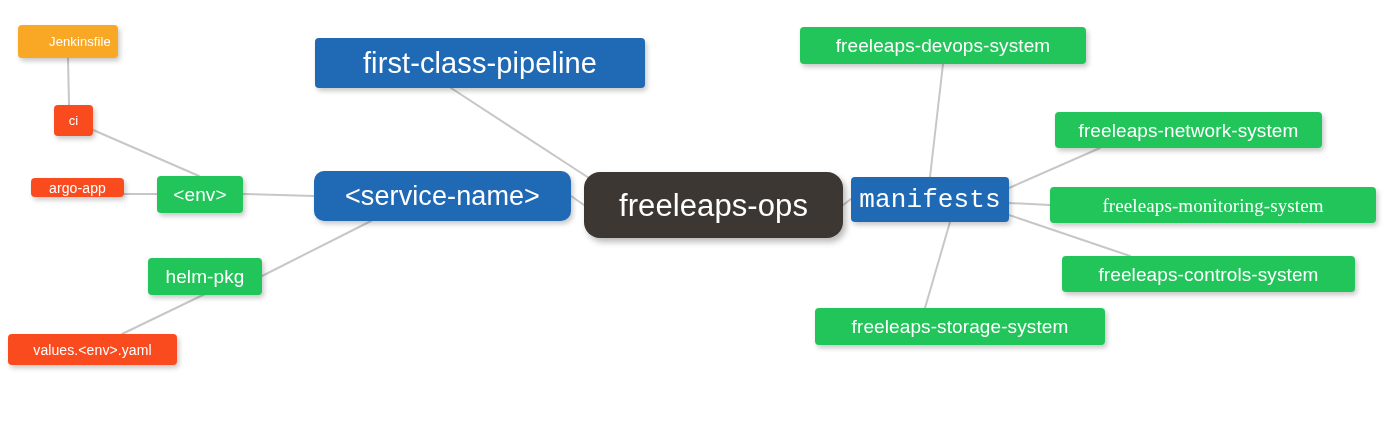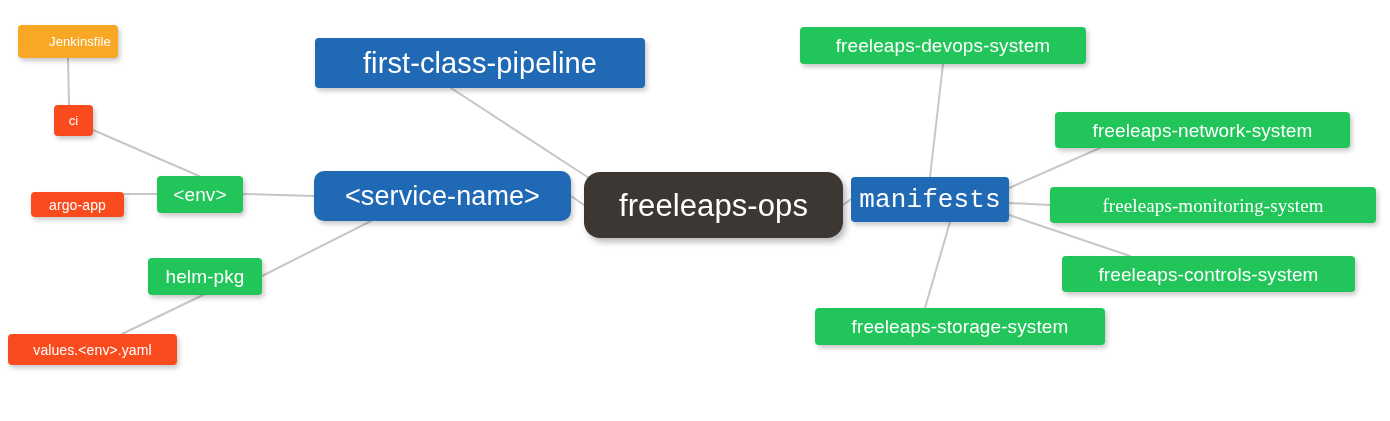--- a/index.html
+++ b/index.html
@@ -60,27 +60,27 @@
       <line x1="205" y1="294" x2="122" y2="334" stroke="#c7c7c7" stroke-width="2" stroke-linecap="round"></line>
       <line x1="930" y1="177" x2="943" y2="64" stroke="#c7c7c7" stroke-width="2" stroke-linecap="round"></line>
       <line x1="1009" y1="188" x2="1100" y2="148" stroke="#c7c7c7" stroke-width="2" stroke-linecap="round"></line>
       <line x1="1009" y1="203" x2="1050" y2="205" stroke="#c7c7c7" stroke-width="2" stroke-linecap="round"></line>
       <line x1="1009" y1="215" x2="1130" y2="256" stroke="#c7c7c7" stroke-width="2" stroke-linecap="round"></line>
       <line x1="950" y1="222" x2="925" y2="308" stroke="#c7c7c7" stroke-width="2" stroke-linecap="round"></line>
     </svg>
   <div id="node-layer">
       <div class="node" style="left: 18px; top: 25px; width: 100px; height: 33px; background: rgb(249, 168, 37); font-size: 13px; padding-left: 24px;">Jenkinsfile</div>
       <div class="node" style="left: 54px; top: 105px; width: 39px; height: 31px; background: rgb(250, 75, 30); font-size: 13px;">ci</div>
-      <div class="node" style="left: 31px; top: 192px; width: 93px; height: 25px; background: rgb(250, 75, 30); font-size: 14px;">argo-app</div>
+      <div class="node" style="left: 31px; top: 178px; width: 93px; height: 19px; background: rgb(250, 75, 30); font-size: 14px;">argo-app</div>
       <div class="node" style="left: 157px; top: 176px; width: 86px; height: 37px; background: rgb(34, 197, 90); font-size: 19px;">&lt;env&gt;</div>
       <div class="node" style="left: 148px; top: 258px; width: 114px; height: 37px; background: rgb(34, 197, 90); font-size: 19px;">helm-pkg</div>
       <div class="node" style="left: 8px; top: 334px; width: 169px; height: 31px; background: rgb(250, 75, 30); font-size: 14px;">values.&lt;env&gt;.yaml</div>
       <div class="node" style="left: 315px; top: 38px; width: 330px; height: 50px; background: rgb(32, 105, 181); font-size: 29px;">first-class-pipeline</div>
       <div class="node" style="left: 314px; top: 171px; width: 257px; height: 50px; background: rgb(32, 105, 181); font-size: 27px; border-radius: 10px;">&lt;service-name&gt;</div>
       <div class="node root" style="left: 584px; top: 172px; width: 259px; height: 66px; background: rgb(60, 55, 51); font-size: 31px; border-radius: 16px;">freeleaps-ops</div>
       <div class="node" style="left: 851px; top: 177px; width: 158px; height: 45px; background: rgb(32, 105, 181); font-size: 26px; font-family: Liberation Mono, monospace;">manifests</div>
       <div class="node" style="left: 800px; top: 27px; width: 286px; height: 37px; background: rgb(34, 197, 90); font-size: 19px; text-align: right;">freeleaps-devops-system</div>
-      <div class="node" style="left: 1055px; top: 112px; width: 295px; height: 36px; background: rgb(34, 197, 90); font-size: 19px;">freeleaps-network-system</div>
+      <div class="node" style="left: 1055px; top: 112px; width: 267px; height: 36px; background: rgb(34, 197, 90); font-size: 19px;">freeleaps-network-system</div>
       <div class="node" style="left: 1050px; top: 187px; width: 326px; height: 36px; background: rgb(34, 197, 90); font-size: 19px; font-family: Liberation Serif, serif;">freeleaps-monitoring-system</div>
       <div class="node" style="left: 1062px; top: 256px; width: 293px; height: 36px; background: rgb(34, 197, 90); font-size: 19px;">freeleaps-controls-system</div>
       <div class="node" style="left: 815px; top: 308px; width: 290px; height: 37px; background: rgb(34, 197, 90); font-size: 19px;">freeleaps-storage-system</div>
     </div>
 </div>
 
 </body></html>

